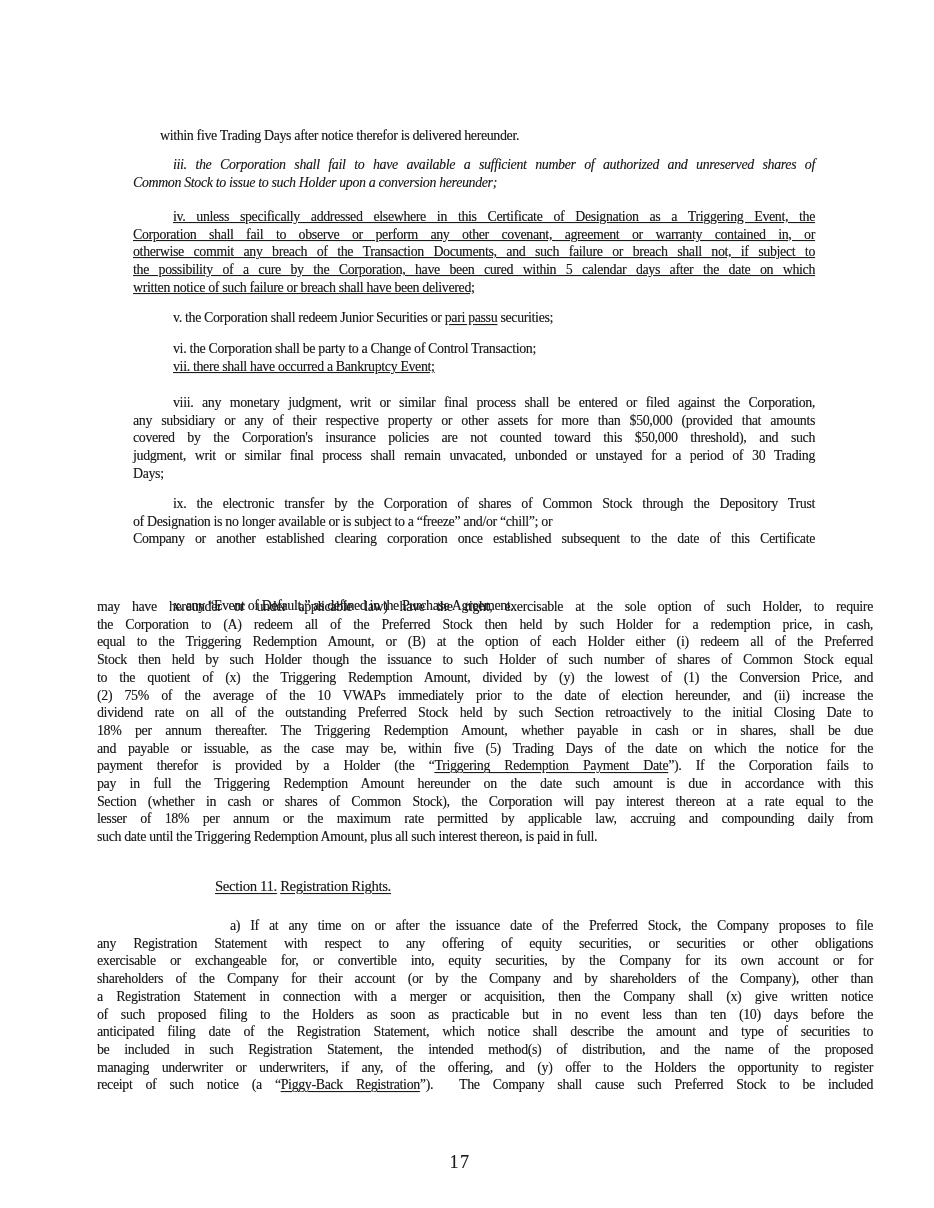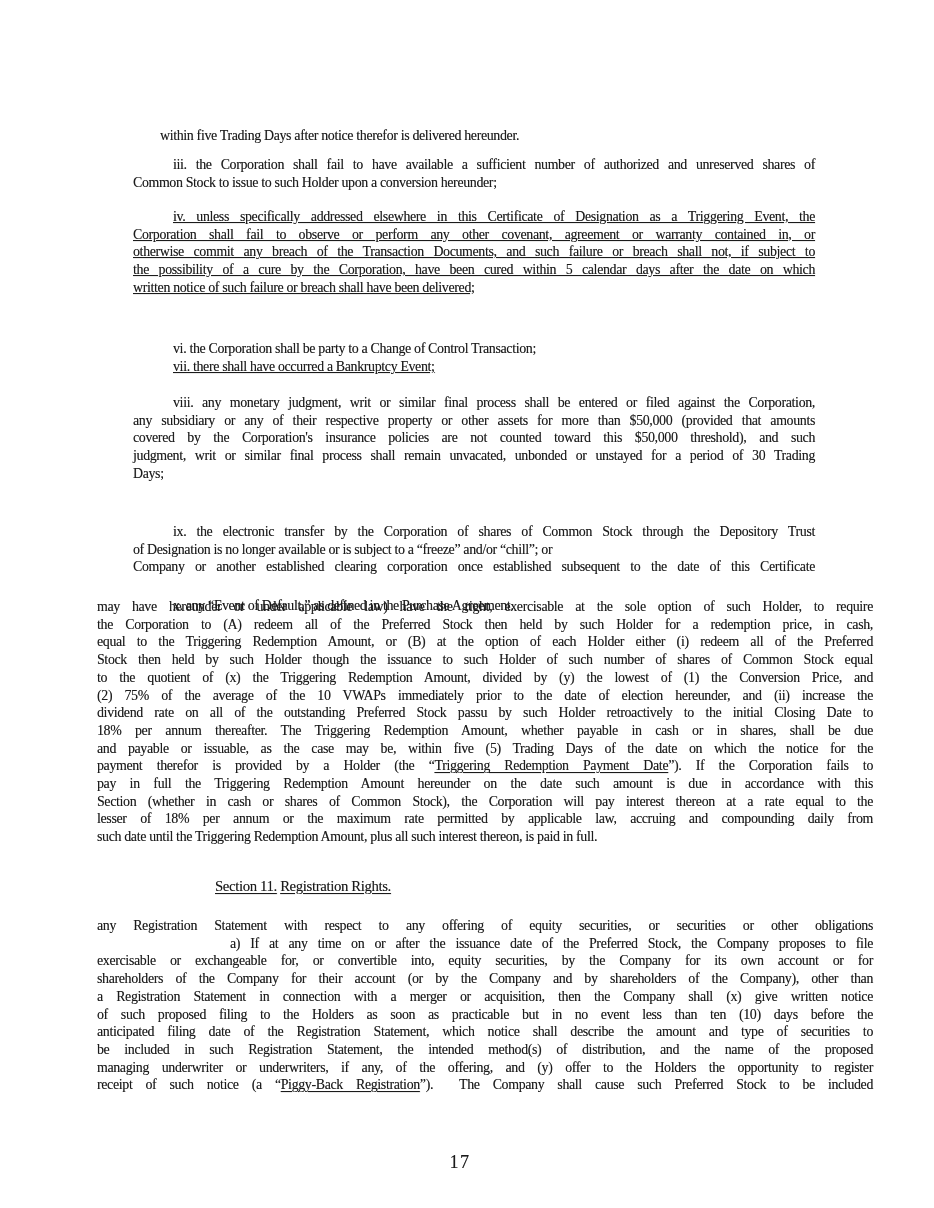--- a/index.html
+++ b/index.html
@@ -34,27 +34,27 @@
   }
   .u {
     text-decoration: underline;
     text-underline-offset: 2px;
   }
   
   .intro { top: 127px; left: 144px; width: 676px; margin-left: 16px; }
   
   .items { left: 133px; width: 682px; }
   .items .line.ind { padding-left: 40px; }
-  .blk-iii  { top: 156px; }
+  .blk-iii  { top: 156px; font-style: italic; }
   .blk-iv   { top: 208px; text-decoration: underline; }
   .blk-v    { top: 309px; }
   .blk-vi   { top: 340px; }
   .blk-vii  { top: 358px; text-decoration: underline; }
   .blk-viii { top: 394px; }
-  .blk-ix   { top: 495px; margin-top: 28px; }
+  .blk-ix   { top: 495px; }
   .blk-x    { top: 564px; margin-top: 33px; }
   
   .body-blk { left: 97px; width: 776px; }
   .body-blk .line.ind { padding-left: 133px; }
   .blk-para-b { top: 598px; }
   .blk-para-a { top: 917px; }
   
   .blk-heading { top: 878px; left: 215px; width: 450px; font-size: 14.6px; }
   .blk-heading .line { text-align: right; text-align-last: left; }
   
@@ -80,20 +80,23 @@
       <div class="line ind"><span>iii. the Corporation shall fail to have available a sufficient number of authorized and unreserved shares of</span></div>
       <div class="line no-j"><span>Common Stock to issue to such Holder upon a conversion hereunder;</span></div>
     </div>
   <div class="doc-block items blk-iv">
       <div class="line ind"><span>iv. unless specifically addressed elsewhere in this Certificate of Designation as a Triggering Event, the</span></div>
       <div class="line"><span>Corporation shall fail to observe or perform any other covenant, agreement or warranty contained in, or</span></div>
       <div class="line"><span>otherwise commit any breach of the Transaction Documents, and such failure or breach shall not, if subject to</span></div>
       <div class="line"><span>the possibility of a cure by the Corporation, have been cured within 5 calendar days after the date on which</span></div>
       <div class="line no-j"><span>written notice of such failure or breach shall have been delivered;</span></div>
     </div>
+  <div class="doc-block items blk-v">
+      <div class="line no-j ind"><span>v. the Corporation shall redeem Junior Securities or </span><span class="u">pari passu</span><span> securities;</span></div>
+    </div>
   <div class="doc-block items blk-vi">
       <div class="line no-j ind"><span>vi. the Corporation shall be party to a Change of Control Transaction;</span></div>
     </div>
   <div class="doc-block items blk-vii">
       <div class="line no-j ind"><span>vii. there shall have occurred a Bankruptcy Event;</span></div>
     </div>
   <div class="doc-block items blk-viii">
       <div class="line ind"><span>viii. any monetary judgment, writ or similar final process shall be entered or filed against the Corporation,</span></div>
       <div class="line"><span>any subsidiary or any of their respective property or other assets for more than $50,000 (provided that amounts</span></div>
       <div class="line"><span>covered by the Corporation's insurance policies are not counted toward this $50,000 threshold), and such</span></div>
@@ -109,37 +112,37 @@
       <div class="line no-j ind"><span>x. any “Event of Default,” as defined in the Purchase Agreement.</span></div>
     </div>
 
   <div class="doc-block body-blk blk-para-b">
       <div class="line"><span>may have hereunder or under applicable law) have the right, exercisable at the sole option of such Holder, to require</span></div>
       <div class="line"><span>the Corporation to (A) redeem all of the Preferred Stock then held by such Holder for a redemption price, in cash,</span></div>
       <div class="line"><span>equal to the Triggering Redemption Amount, or (B) at the option of each Holder either (i) redeem all of the Preferred</span></div>
       <div class="line"><span>Stock then held by such Holder though the issuance to such Holder of such number of shares of Common Stock equal</span></div>
       <div class="line"><span>to the quotient of (x) the Triggering Redemption Amount, divided by (y) the lowest of (1) the Conversion Price, and</span></div>
       <div class="line"><span>(2) 75% of the average of the 10 VWAPs immediately prior to the date of election hereunder, and (ii) increase the</span></div>
-      <div class="line"><span>dividend rate on all of the outstanding Preferred Stock passu by such Holder retroactively to the initial Closing Date to</span></div>
+      <div class="line"><span>dividend rate on all of the outstanding Preferred Stock held by such Section retroactively to the initial Closing Date to</span></div>
       <div class="line"><span>18% per annum thereafter. The Triggering Redemption Amount, whether payable in cash or in shares, shall be due</span></div>
       <div class="line"><span>and payable or issuable, as the case may be, within five (5) Trading Days of the date on which the notice for the</span></div>
       <div class="line"><span>payment therefor is provided by a Holder (the “</span><span class="u">Triggering Redemption Payment Date</span><span>”). If the Corporation fails to</span></div>
       <div class="line"><span>pay in full the Triggering Redemption Amount hereunder on the date such amount is due in accordance with this</span></div>
       <div class="line"><span>Section (whether in cash or shares of Common Stock), the Corporation will pay interest thereon at a rate equal to the</span></div>
       <div class="line"><span>lesser of 18% per annum or the maximum rate permitted by applicable law, accruing and compounding daily from</span></div>
       <div class="line no-j"><span>such date until the Triggering Redemption Amount, plus all such interest thereon, is paid in full.</span></div>
     </div>
 
   <div class="doc-block blk-heading">
       <div class="line no-j"><span class="u">Section 11.</span><span> </span><span class="u">Registration Rights.</span></div>
     </div>
 
   <div class="doc-block body-blk blk-para-a">
+      <div class="line ind"><span>a) If at any time on or after the issuance date of the Preferred Stock, the Company proposes to file</span></div>
       <div class="line"><span>any Registration Statement with respect to any offering of equity securities, or securities or other obligations</span></div>
-      <div class="line ind"><span>a) If at any time on or after the issuance date of the Preferred Stock, the Company proposes to file</span></div>
       <div class="line"><span>exercisable or exchangeable for, or convertible into, equity securities, by the Company for its own account or for</span></div>
       <div class="line"><span>shareholders of the Company for their account (or by the Company and by shareholders of the Company), other than</span></div>
       <div class="line"><span>a Registration Statement in connection with a merger or acquisition, then the Company shall (x) give written notice</span></div>
       <div class="line"><span>of such proposed filing to the Holders as soon as practicable but in no event less than ten (10) days before the</span></div>
       <div class="line"><span>anticipated filing date of the Registration Statement, which notice shall describe the amount and type of securities to</span></div>
       <div class="line"><span>be included in such Registration Statement, the intended method(s) of distribution, and the name of the proposed</span></div>
       <div class="line"><span>managing underwriter or underwriters, if any, of the offering, and (y) offer to the Holders the opportunity to register</span></div>
       <div class="line"><span>receipt of such notice (a “</span><span class="u">Piggy-Back Registration</span><span>”).&nbsp; The Company shall cause such Preferred Stock to be included</span></div>
     </div>
 

